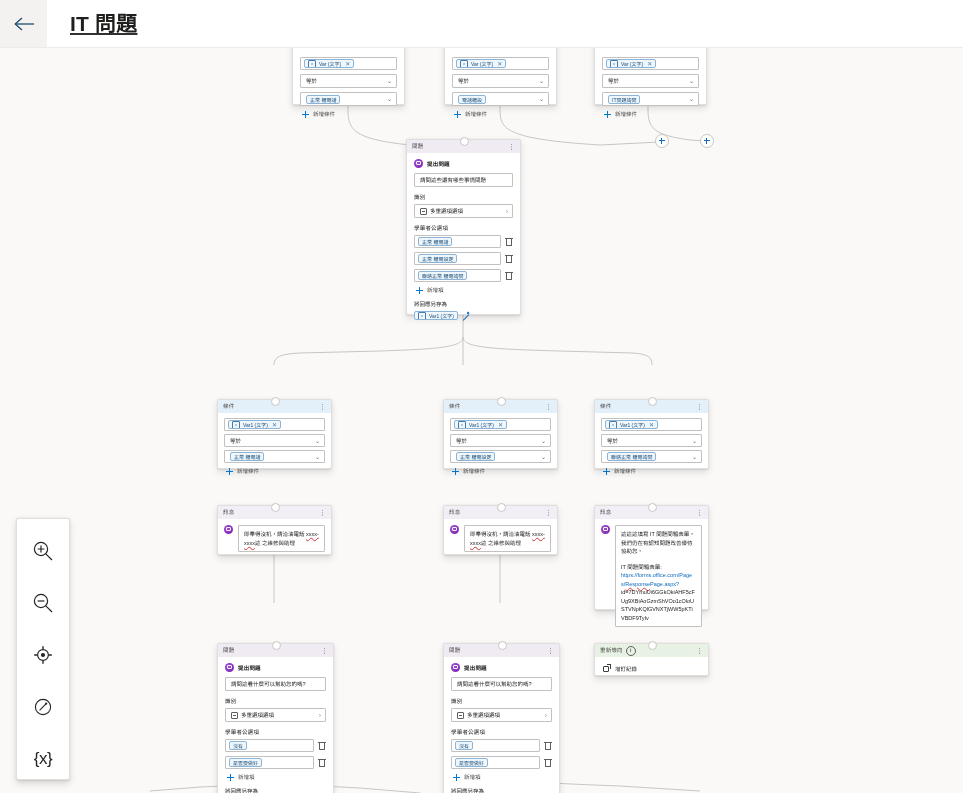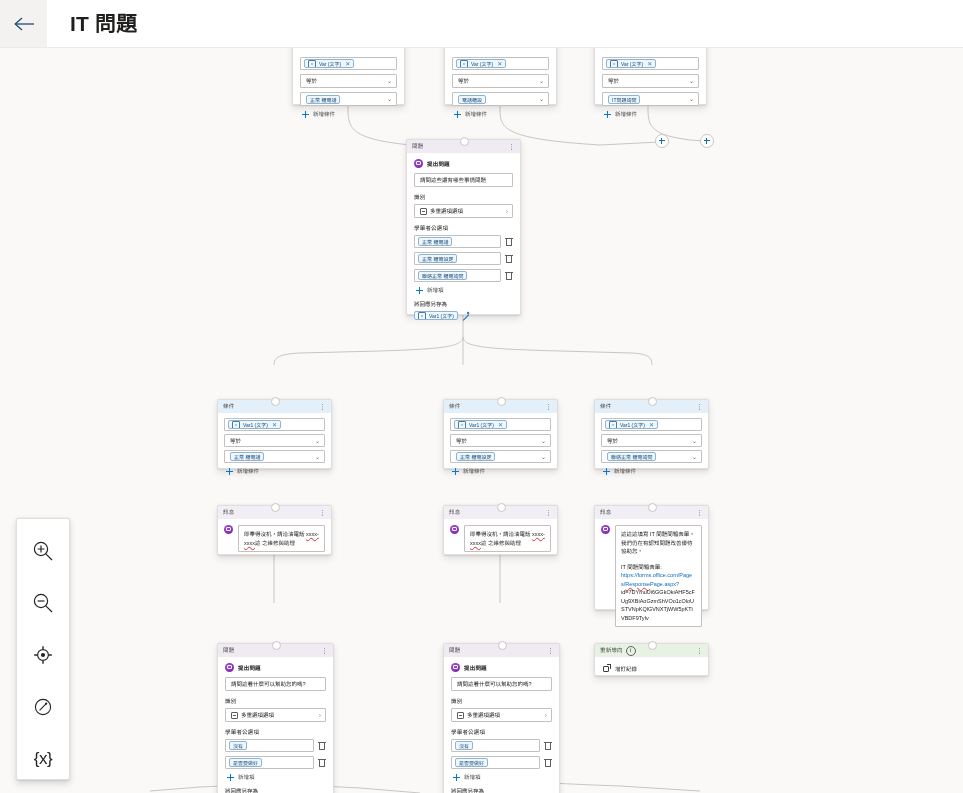--- a/index.html
+++ b/index.html
@@ -9,21 +9,21 @@
     background:#faf9f8;
     font-family:"Liberation Sans","DejaVu Sans",sans-serif;
     color:#323130;
     -webkit-font-smoothing:antialiased;
   }
 
   
   .topbar{
     position:absolute;left:0;top:0;width:963px;height:47px;
     background:#ffffff;border-bottom:1px solid #edebe9;
-    display:flex;align-items:center;z-index:40;
+    display:flex;align-items:center;z-index:40;text-decoration:underline;
   }
   .back-btn{
     width:47px;height:47px;flex:0 0 47px;background:#f3f2f1;
     display:flex;align-items:center;justify-content:center;cursor:pointer;
   }
   .back-btn svg{display:block;}
   .topbar-title{
     margin-left:23px;font-size:21px;line-height:24px;font-weight:600;
     color:#201f1e;letter-spacing:.2px;white-space:nowrap;
   }

